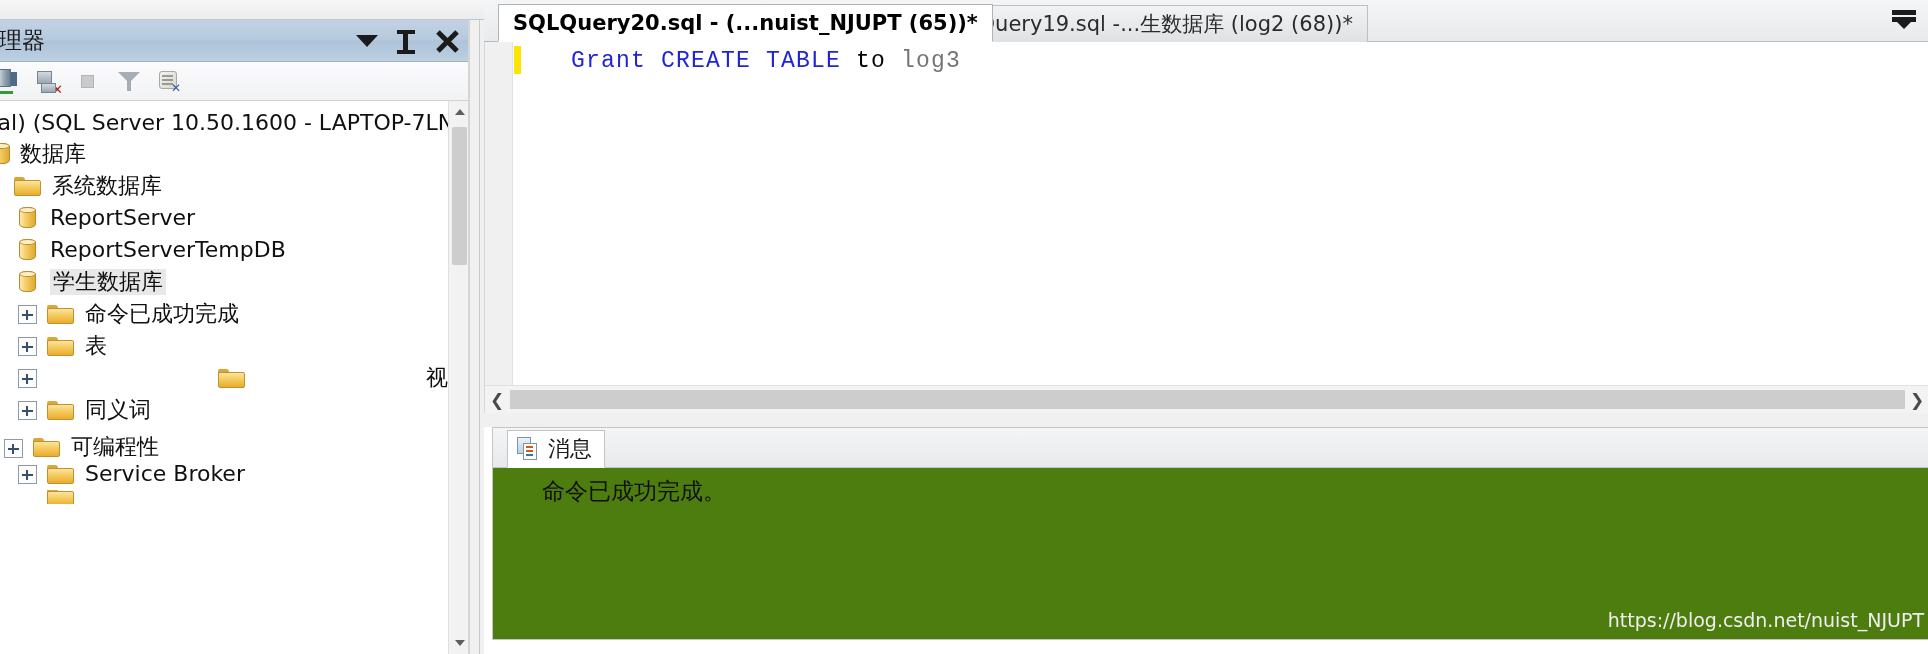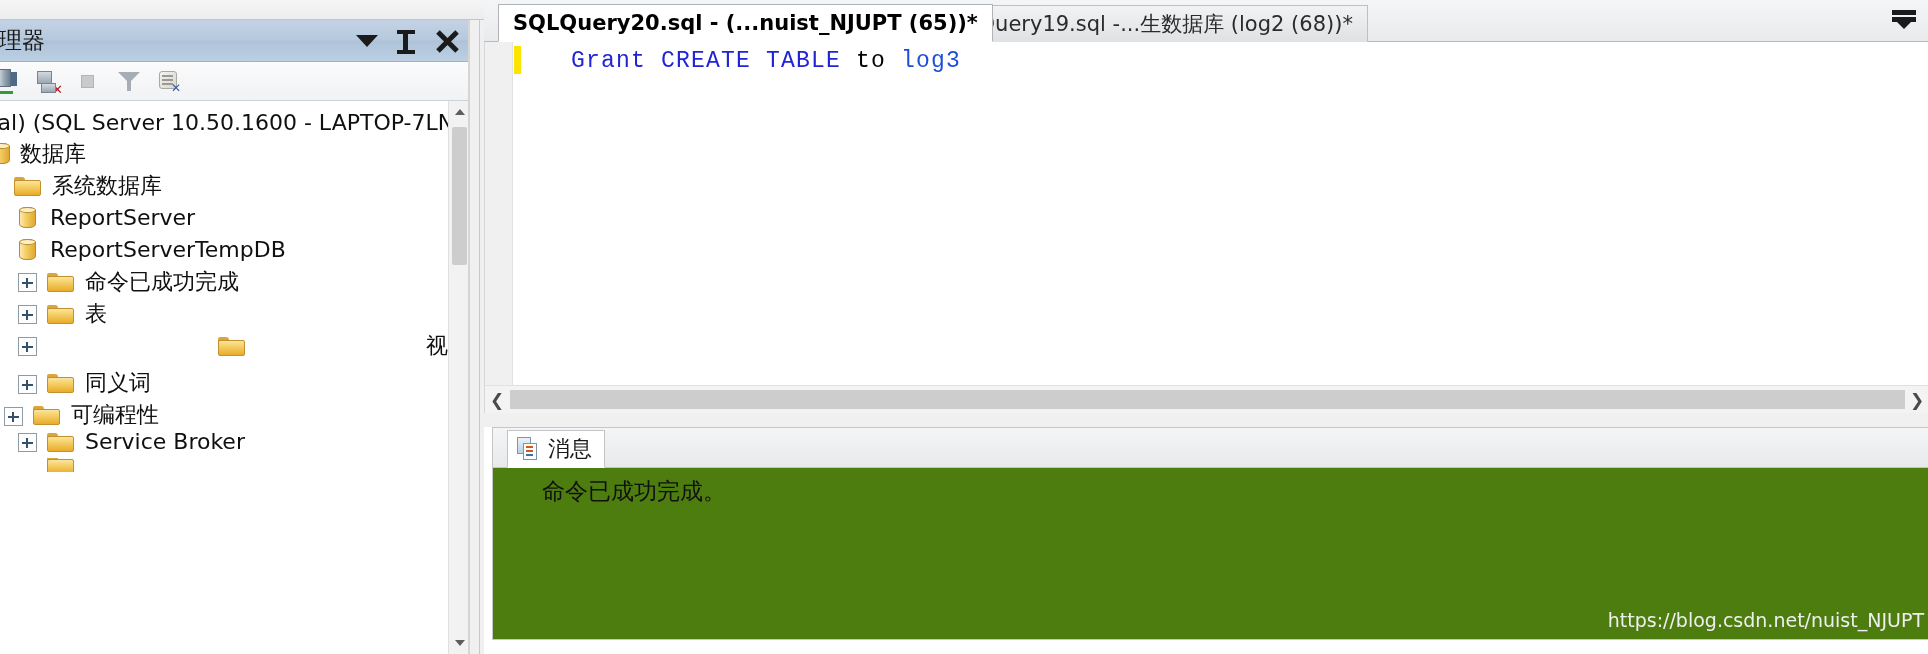--- a/index.html
+++ b/index.html
@@ -591,21 +591,21 @@
     position: absolute;
     left: 86px; top: 5px;
     font-family: "Liberation Mono", "DejaVu Sans Mono", monospace;
     font-size: 23px;
     white-space: pre;
     line-height: 28px;
     letter-spacing: 1.2px;
   }
   .kw { color: #1f24d4; }
   .plain { color: #000000; }
-  .ident { color: #1d4ed8; }
+  .ident { color: #737373; }
 
   .hscroll {
     position: absolute;
     left: 0; bottom: 0;
     width: 1444px; height: 28px;
     background: #f3f3f3;
     border-top: 1px solid #e0e0e0;
     box-sizing: border-box;
   }
   .hs-left, .hs-right {
@@ -831,40 +831,44 @@
       <div class="tree-row" style="padding-left:18px;">
         <span class="dbcyl" style="margin-right:12px;"></span>
         <span class="tree-label">ReportServer</span>
       </div>
 
       <div class="tree-row" style="padding-left:18px;">
         <span class="dbcyl" style="margin-right:12px;"></span>
         <span class="tree-label">ReportServerTempDB</span>
       </div>
 
+      <div class="tree-row" style="padding-left:18px;">
+        <span class="dbcyl" style="margin-right:12px;"></span>
+        <span class="tree-label sel">学生数据库</span>
+      </div>
 
       <div class="tree-row" style="padding-left:18px;">
         <span class="expander" style="margin-right:10px;"></span>
         <span class="folder" style="margin-right:10px;"></span>
         <span class="tree-label">命令已成功完成</span>
       </div>
 
       <div class="tree-row" style="padding-left:18px;">
         <span class="expander" style="margin-right:10px;"></span>
         <span class="folder" style="margin-right:10px;"></span>
         <span class="tree-label">表</span>
       </div>
 
       <div class="tree-row" style="padding-left:18px;justify-content:space-between;">
         <span class="expander" style="margin-right:10px;"></span>
         <span class="folder" style="margin-right:10px;"></span>
         <span class="tree-label">视图</span>
       </div>
 
-      <div class="tree-row" style="padding-left:18px;align-items:flex-end;">
+      <div class="tree-row" style="padding-left:18px;">
         <span class="expander" style="margin-right:10px;"></span>
         <span class="folder" style="margin-right:10px;"></span>
         <span class="tree-label">同义词</span>
       </div>
 
       <div class="tree-row" style="padding-left:4px;align-items:flex-end;">
         <span class="expander" style="margin-right:10px;"></span>
         <span class="folder" style="margin-right:10px;"></span>
         <span class="tree-label">可编程性</span>
       </div>

